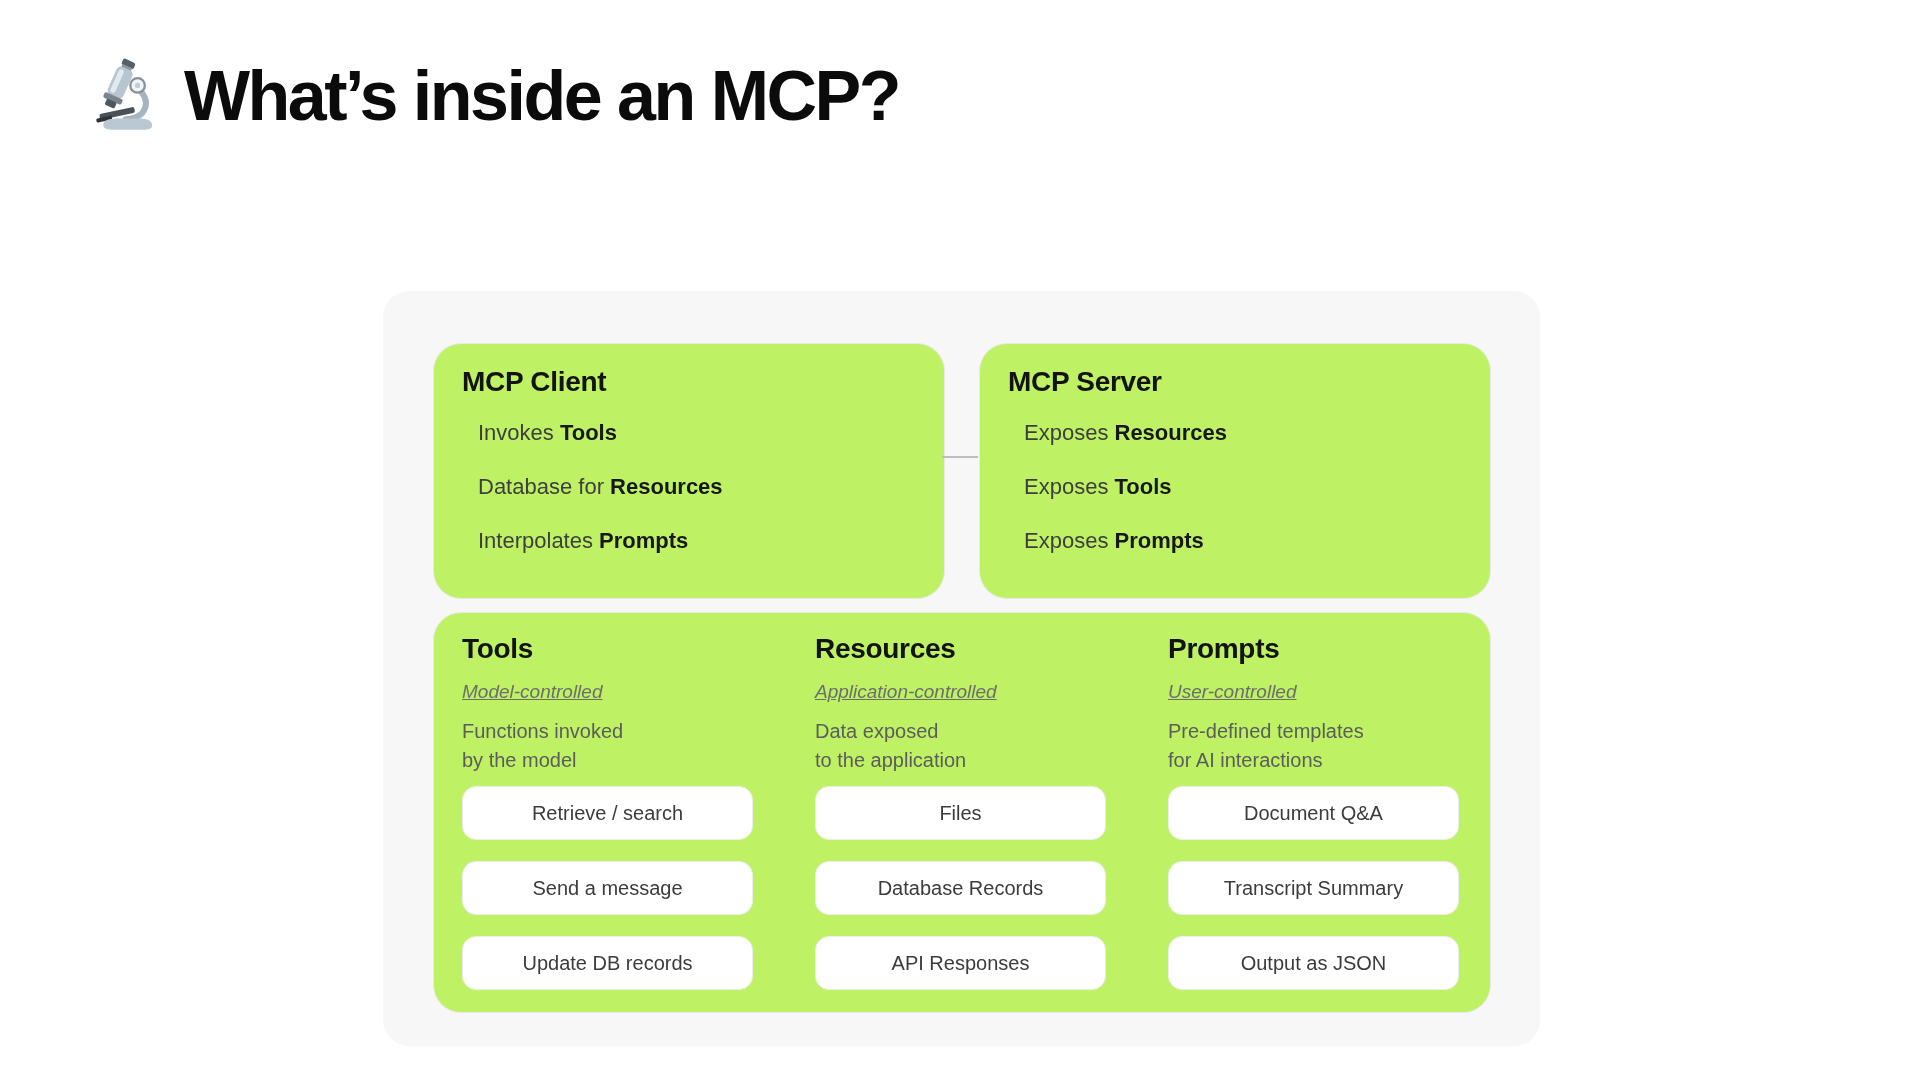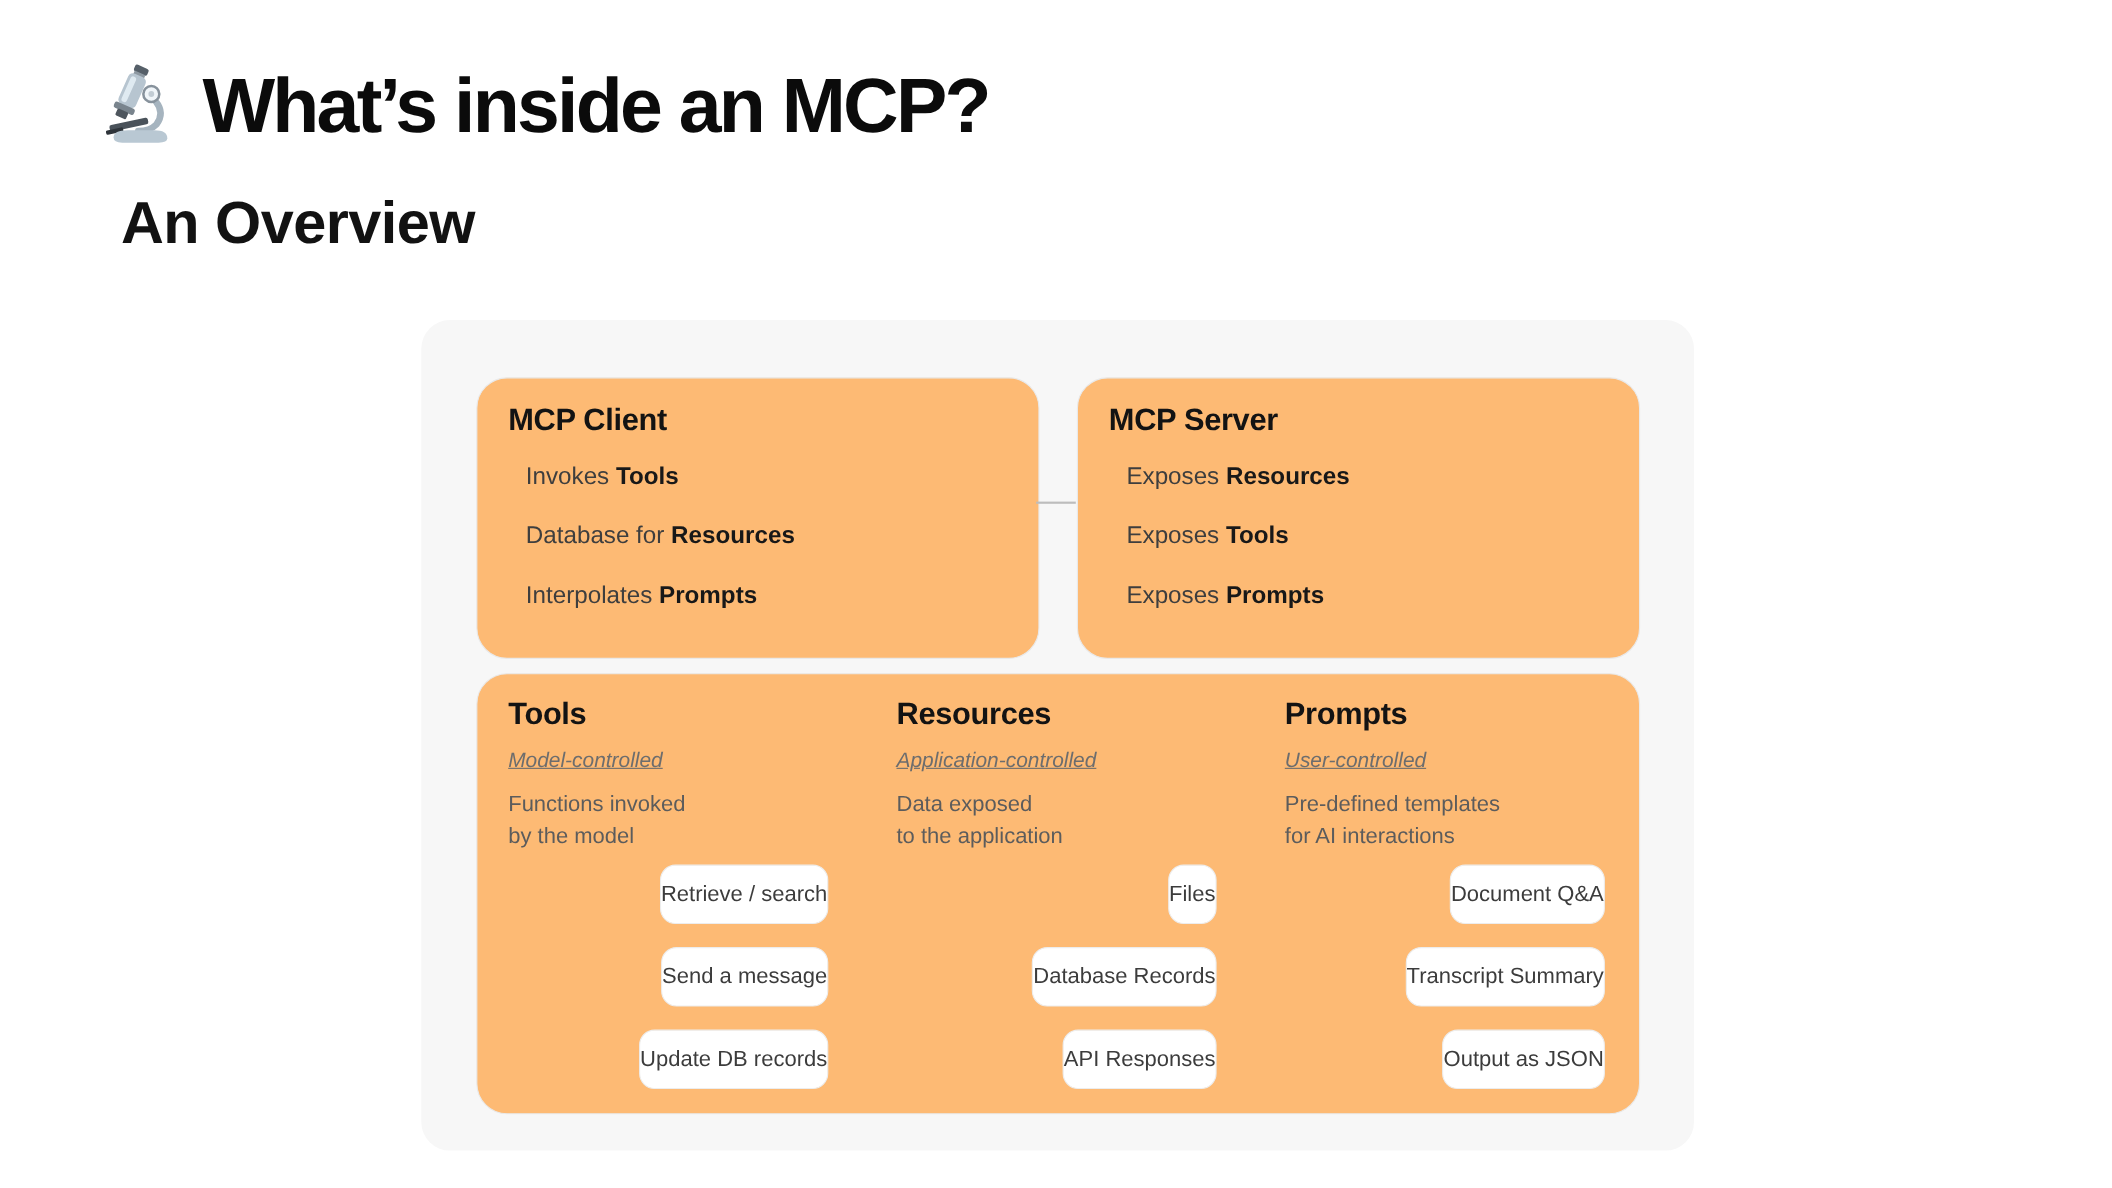--- a/index.html
+++ b/index.html
@@ -34,21 +34,21 @@
   }
 
   
   .panel {
     position: absolute; left: 383px; top: 291px;
     width: 1157px; height: 755px;
     background: #f7f7f7;
     border-radius: 26px;
   }
   .card {
-    background: #fdba74;
+    background: #bef264;
     border: 1px solid #e9e9e9;
     border-radius: 28px;
   }
 
   
   .top-row {
     position: absolute; left: 50px; top: 52px;
     width: 1058px; height: 232px;
     display: grid; grid-template-columns: 1fr 1fr; column-gap: 34px;
   }
@@ -87,21 +87,21 @@
     margin: 0 0 14px 0;
     font-size: 19px; font-style: italic;
     color: #6d6d6d;
     text-decoration: underline;
   }
   .col-desc {
     margin: 0 0 11px 0;
     font-size: 20px; line-height: 29px;
     color: #5c5c5c;
   }
-  .chips { display: flex; flex-direction: column; gap: 21px; align-items: flex-end; }
+  .chips { display: flex; flex-direction: column; gap: 21px; }
   .chip {
     height: 54px;
     background: #ffffff;
     border: 1px solid #ededed;
     border-radius: 14px;
     display: flex; align-items: center; justify-content: center;
     font-size: 20px; color: #3c3c3c;
   }
 </style>
 </head>
@@ -125,21 +125,20 @@
         <circle cx="66" cy="40" r="4" fill="#c2ccd4"></circle>
         <g transform="rotate(-12 34 82)">
           <rect x="8" y="78" width="54" height="9" rx="3" fill="#4a525a"></rect>
           <rect x="2" y="84" width="24" height="6" rx="2" fill="#2e343a"></rect>
         </g>
         <path d="M14 100 Q14 90 34 90 L70 90 Q88 90 88 101 Q88 107 76 107 L26 107 Q14 107 14 100 Z" fill="#b9c8d3"></path>
       </svg>
     </span>
     <h1 class="page-title">What’s inside an MCP?</h1>
   </div>
-  <h2 class="page-subtitle">An Overview</h2>
 
   <section class="panel">
 
     <div class="top-row">
 
       <div class="card node-card">
         <h3 class="node-title">MCP Client</h3>
         <p class="node-item"><span>Invokes </span><b>Tools</b></p>
         <p class="node-item"><span>Database for </span><b>Resources</b></p>
         <p class="node-item"><span>Interpolates </span><b>Prompts</b></p>

